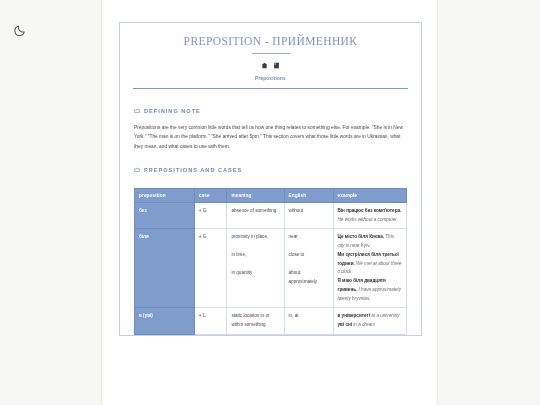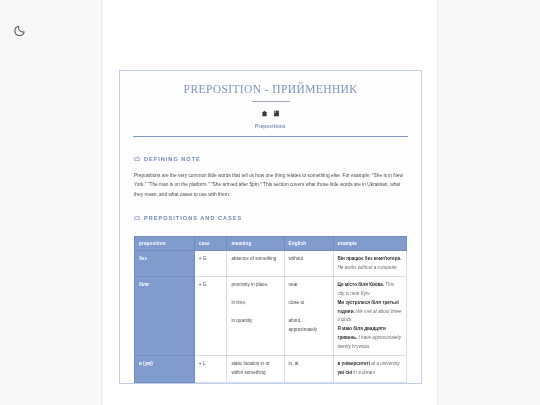--- a/index.html
+++ b/index.html
@@ -27,21 +27,20 @@
     border-left:1px solid #e9e9e6;
     border-right:1px solid #e9e9e6;
   }
 
   
   .card{
     position:absolute; left:17px; top:22px;
     width:303px;
     background:#fefefe;
     border:1px solid #c3cfe6;
-    margin-top:48px;
   }
 
   
   .doc-header{ padding:12px 14px 9px; }
   .doc-title{
     font-family:"Liberation Serif", serif;
     font-size:11.5px;
     letter-spacing:.4px;
     color:#7f94bd;
     text-align:center;

